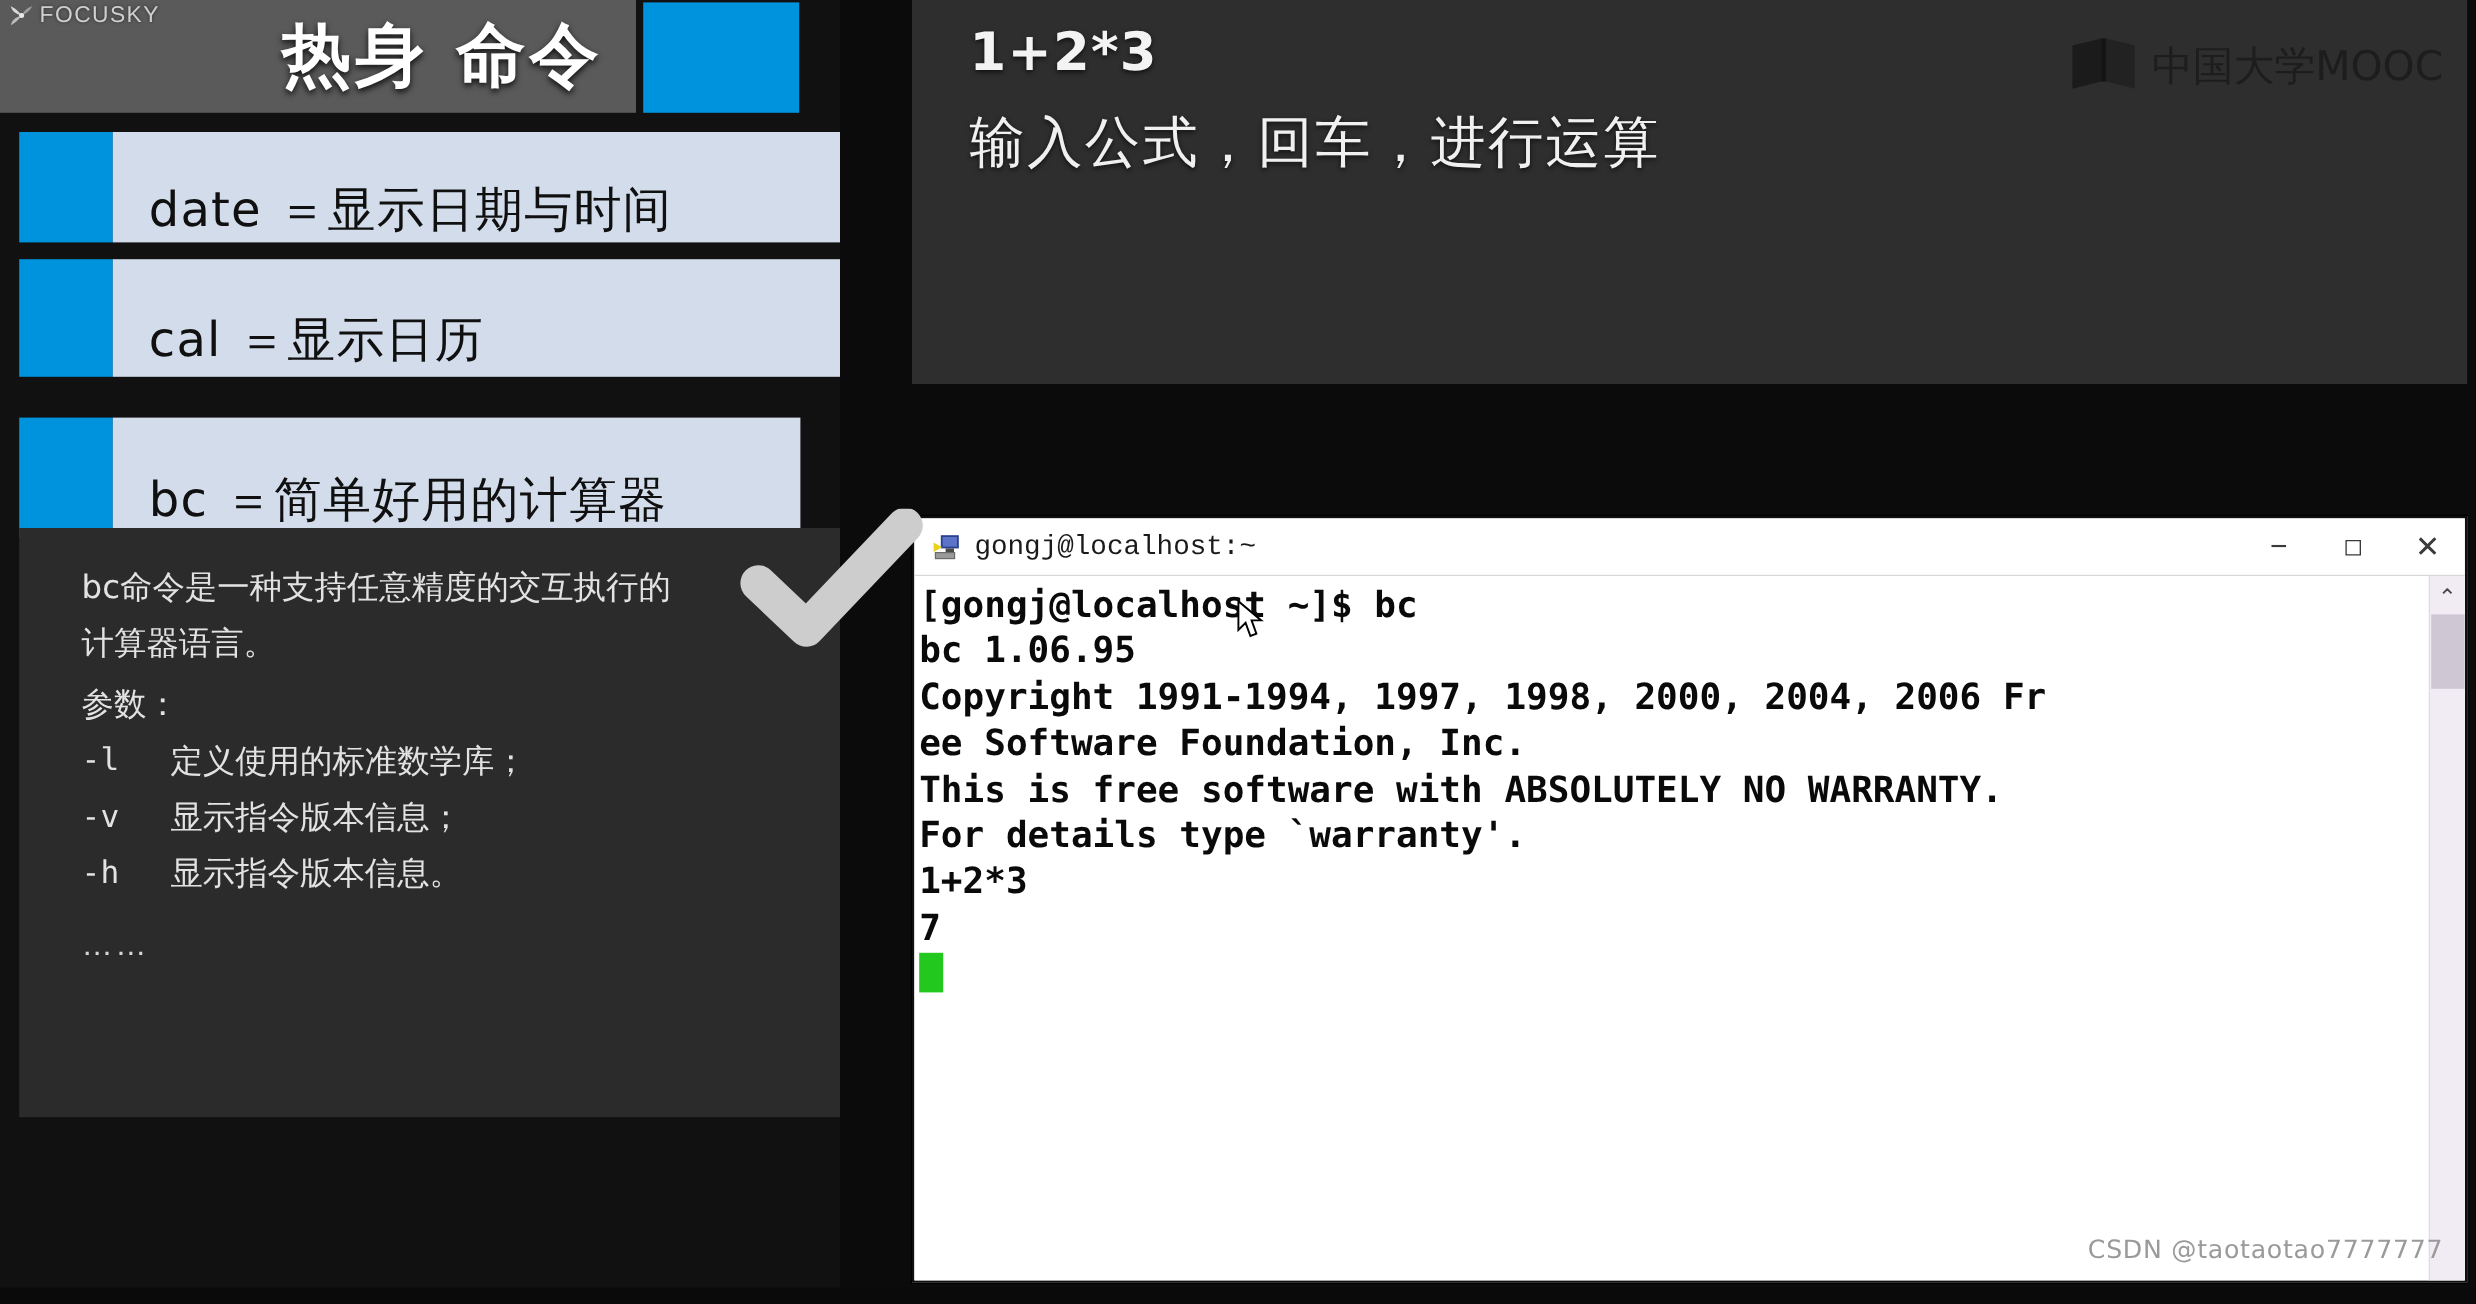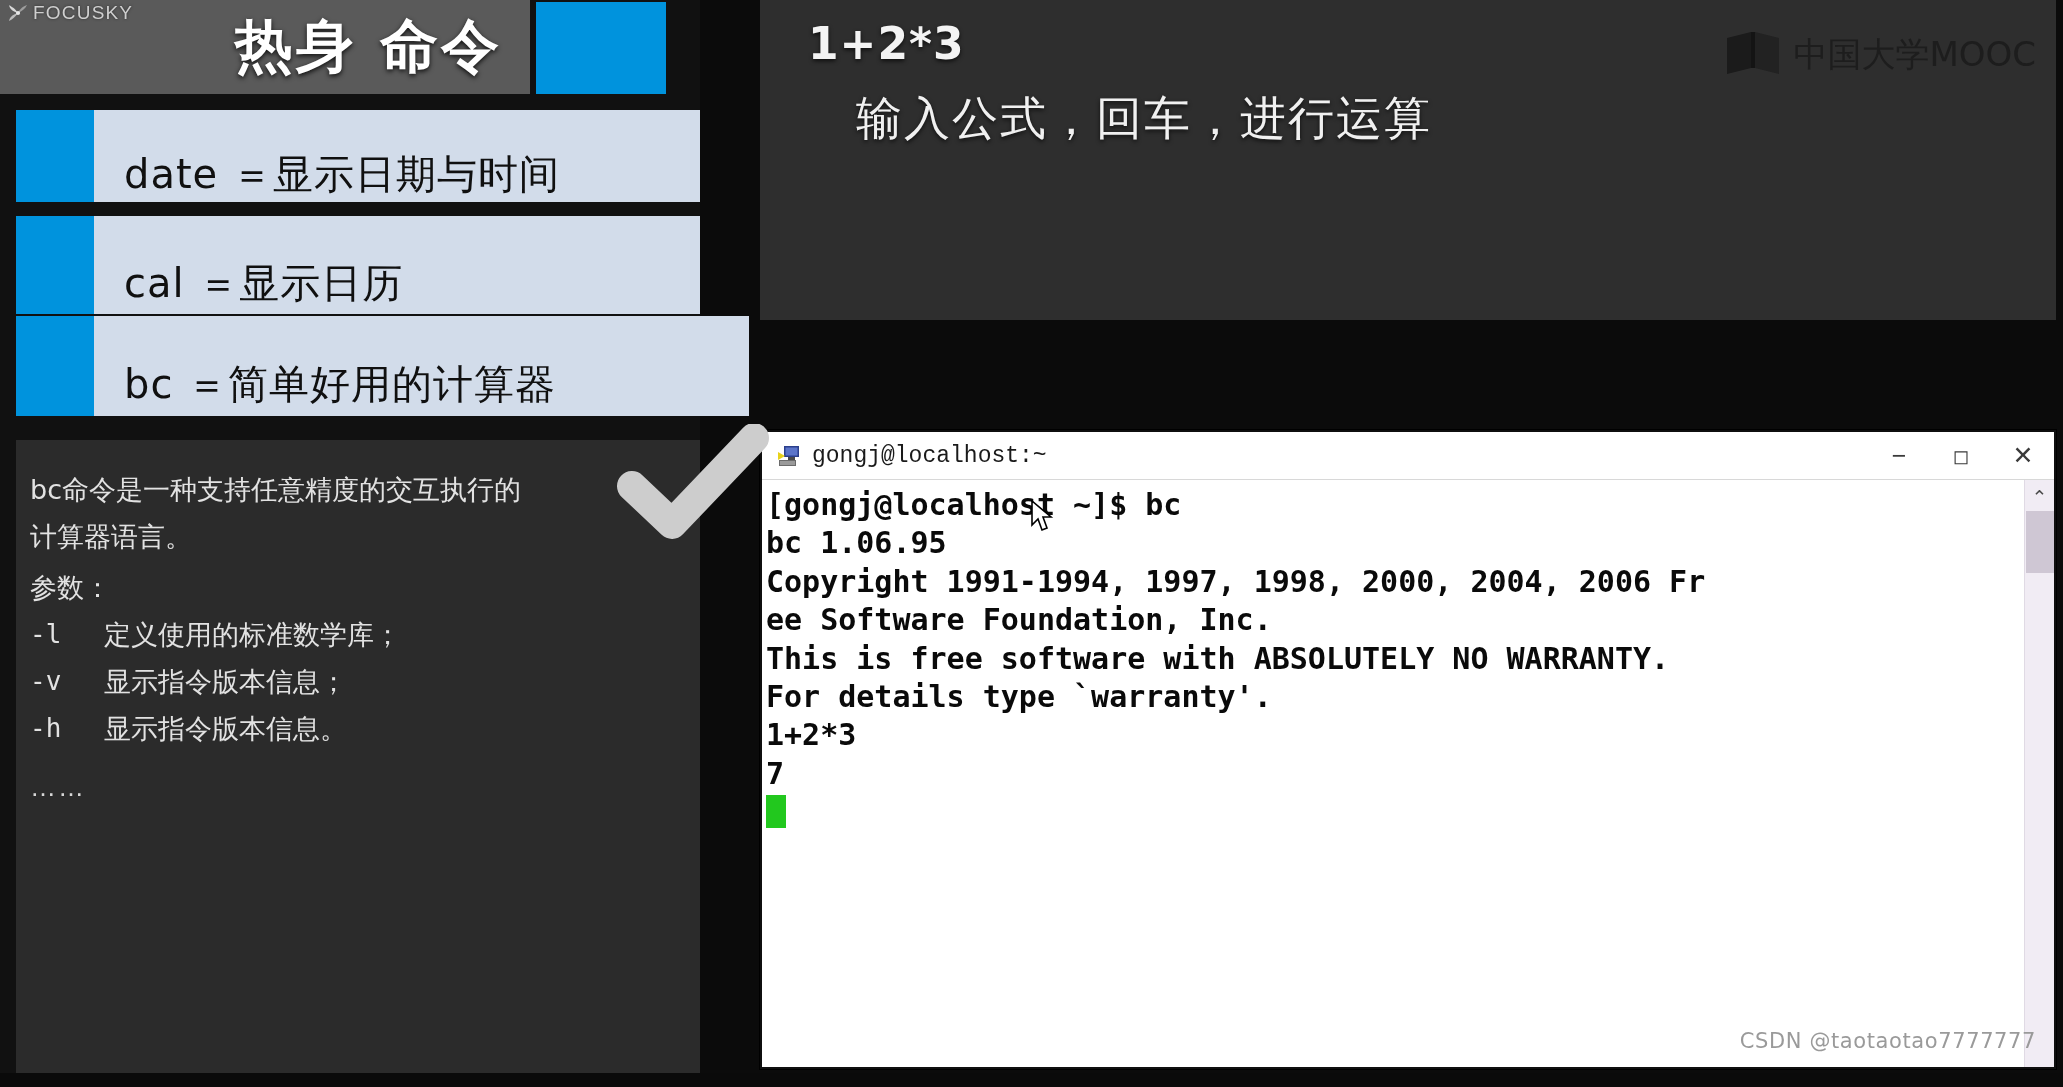--- a/index.html
+++ b/index.html
@@ -43,27 +43,27 @@
   .cmd-row .swatch { width:78px; background:#0093dd; }
   .cmd-row .bar {
     flex:1; background:#d2dcea; display:flex; align-items:center; padding-left:30px;
   }
   .cmd-row .bar .label {
     font-size:40px; color:#101010; letter-spacing:1px;
     font-family:"DejaVu Sans","Liberation Sans",sans-serif; font-weight:400;margin-top:36px;
   }
   #row-date { left:16px; top:110px; width:684px; height:92px; }
   #row-cal  { left:16px; top:216px; width:684px; height:98px; }
-  #row-bc   { left:16px; top:316px; width:733px; height:100px; }
+  #row-bc   { left:16px; top:348px; width:651px; height:100px; }
 
   #checkmark { position:absolute; left:614px; top:424px; width:160px; height:130px; z-index:6; pointer-events:none; }
 
   #desc-box {
-    position:absolute; left:16px; top:440px; width:684px; height:647px;
-    background:#2b2b2b; padding:26px 30px 0 14px;
+    position:absolute; left:16px; top:440px; width:684px; height:491px;
+    background:#2b2b2b; padding:26px 30px 0 52px;
   }
   #desc-box .line {
     color:#e2e2e2; font-size:27px; line-height:47px; white-space:nowrap;
     font-family:"DejaVu Sans","Liberation Sans",sans-serif;
   }
   #desc-box .line.gap { margin-top:4px; }
   #desc-box .opt { display:flex; }
   #desc-box .opt .flag {
     width:74px; font-family:"DejaVu Sans Mono","Liberation Mono",monospace; font-size:26px;
   }
@@ -78,21 +78,20 @@
     position:absolute; left:48px; top:18px;
     font-size:44px; font-weight:700; color:#f3f3f3; letter-spacing:1px;
     font-family:"DejaVu Sans","Liberation Sans",sans-serif;
     text-shadow:0 2px 4px rgba(0,0,0,.7);
   }
   #right-slide .sub {
     position:absolute; left:48px; top:88px;
     font-size:46px; color:#f0f0f0; letter-spacing:2px;
     font-family:Liberation Sans, sans-serif;
     text-shadow:0 2px 4px rgba(0,0,0,.7);
-    margin-left:48px;
   }
   #mooc-logo {
     position:absolute; right:20px; top:30px; display:flex; align-items:center; gap:10px;
   }
   #mooc-logo .mooc-text {
     font-size:34px; color:#1d1d1d; letter-spacing:0px;
     font-family:"DejaVu Sans","Liberation Sans",sans-serif;
   }
 
   

